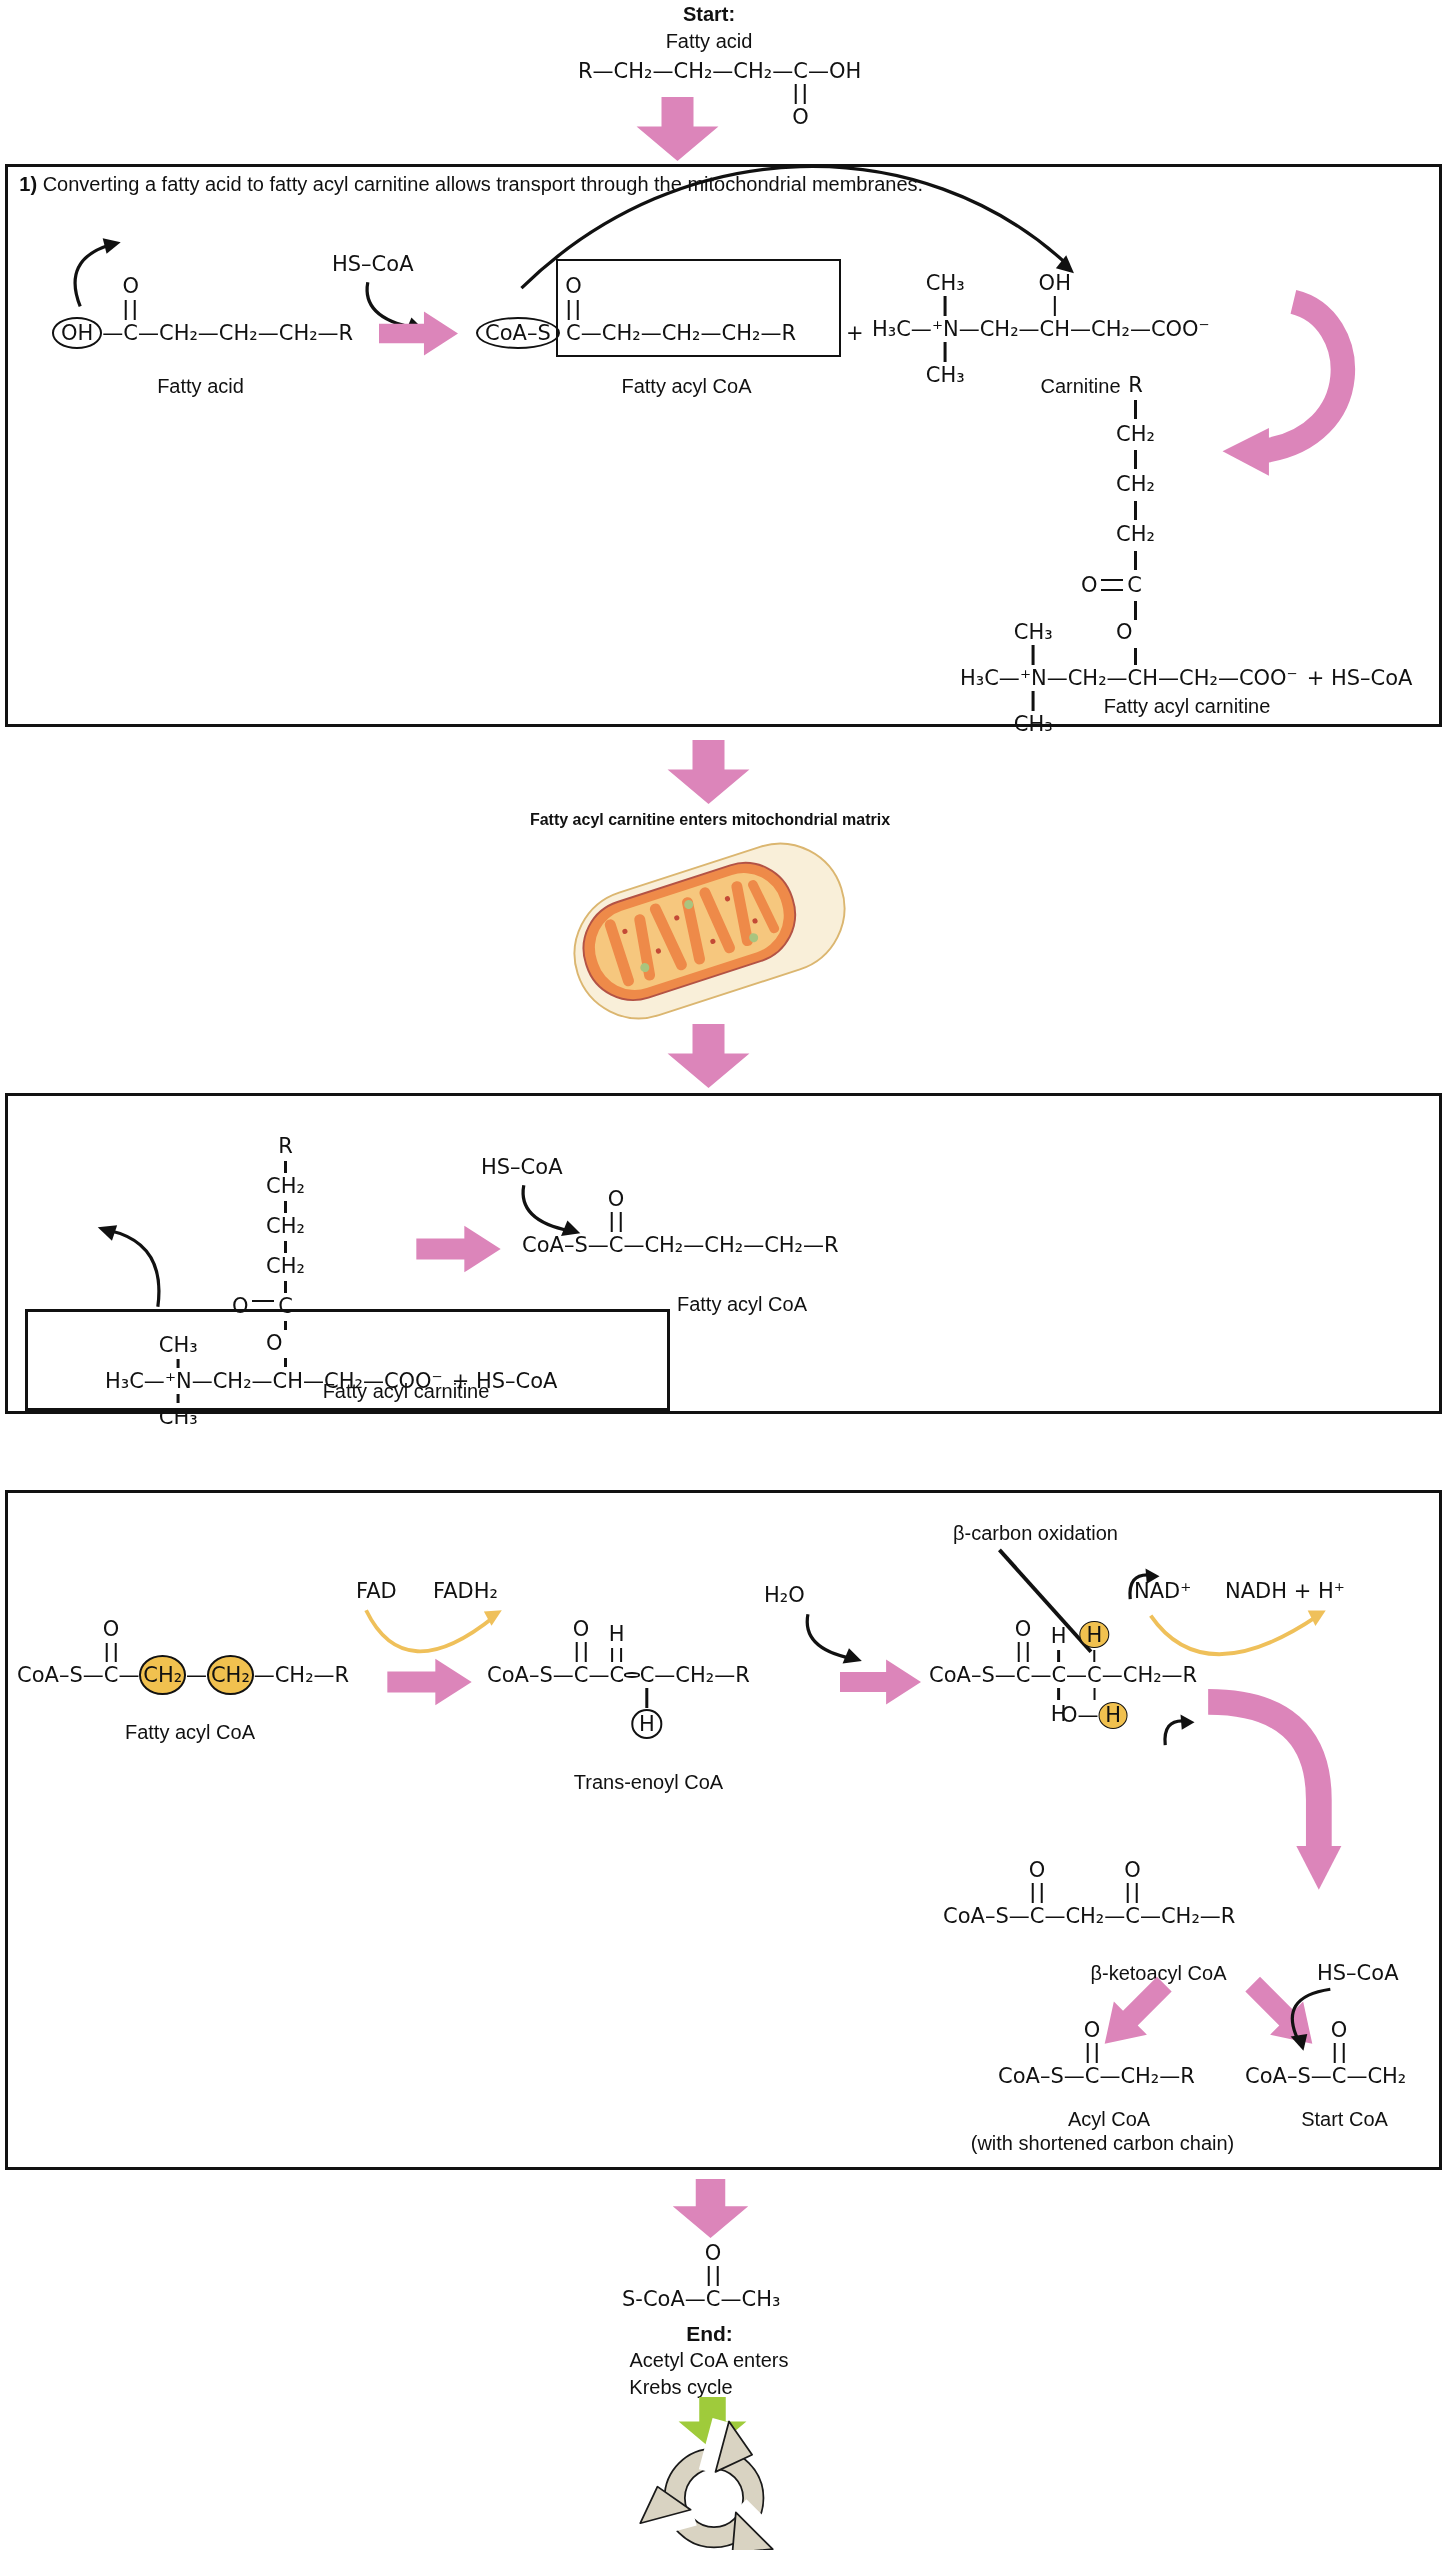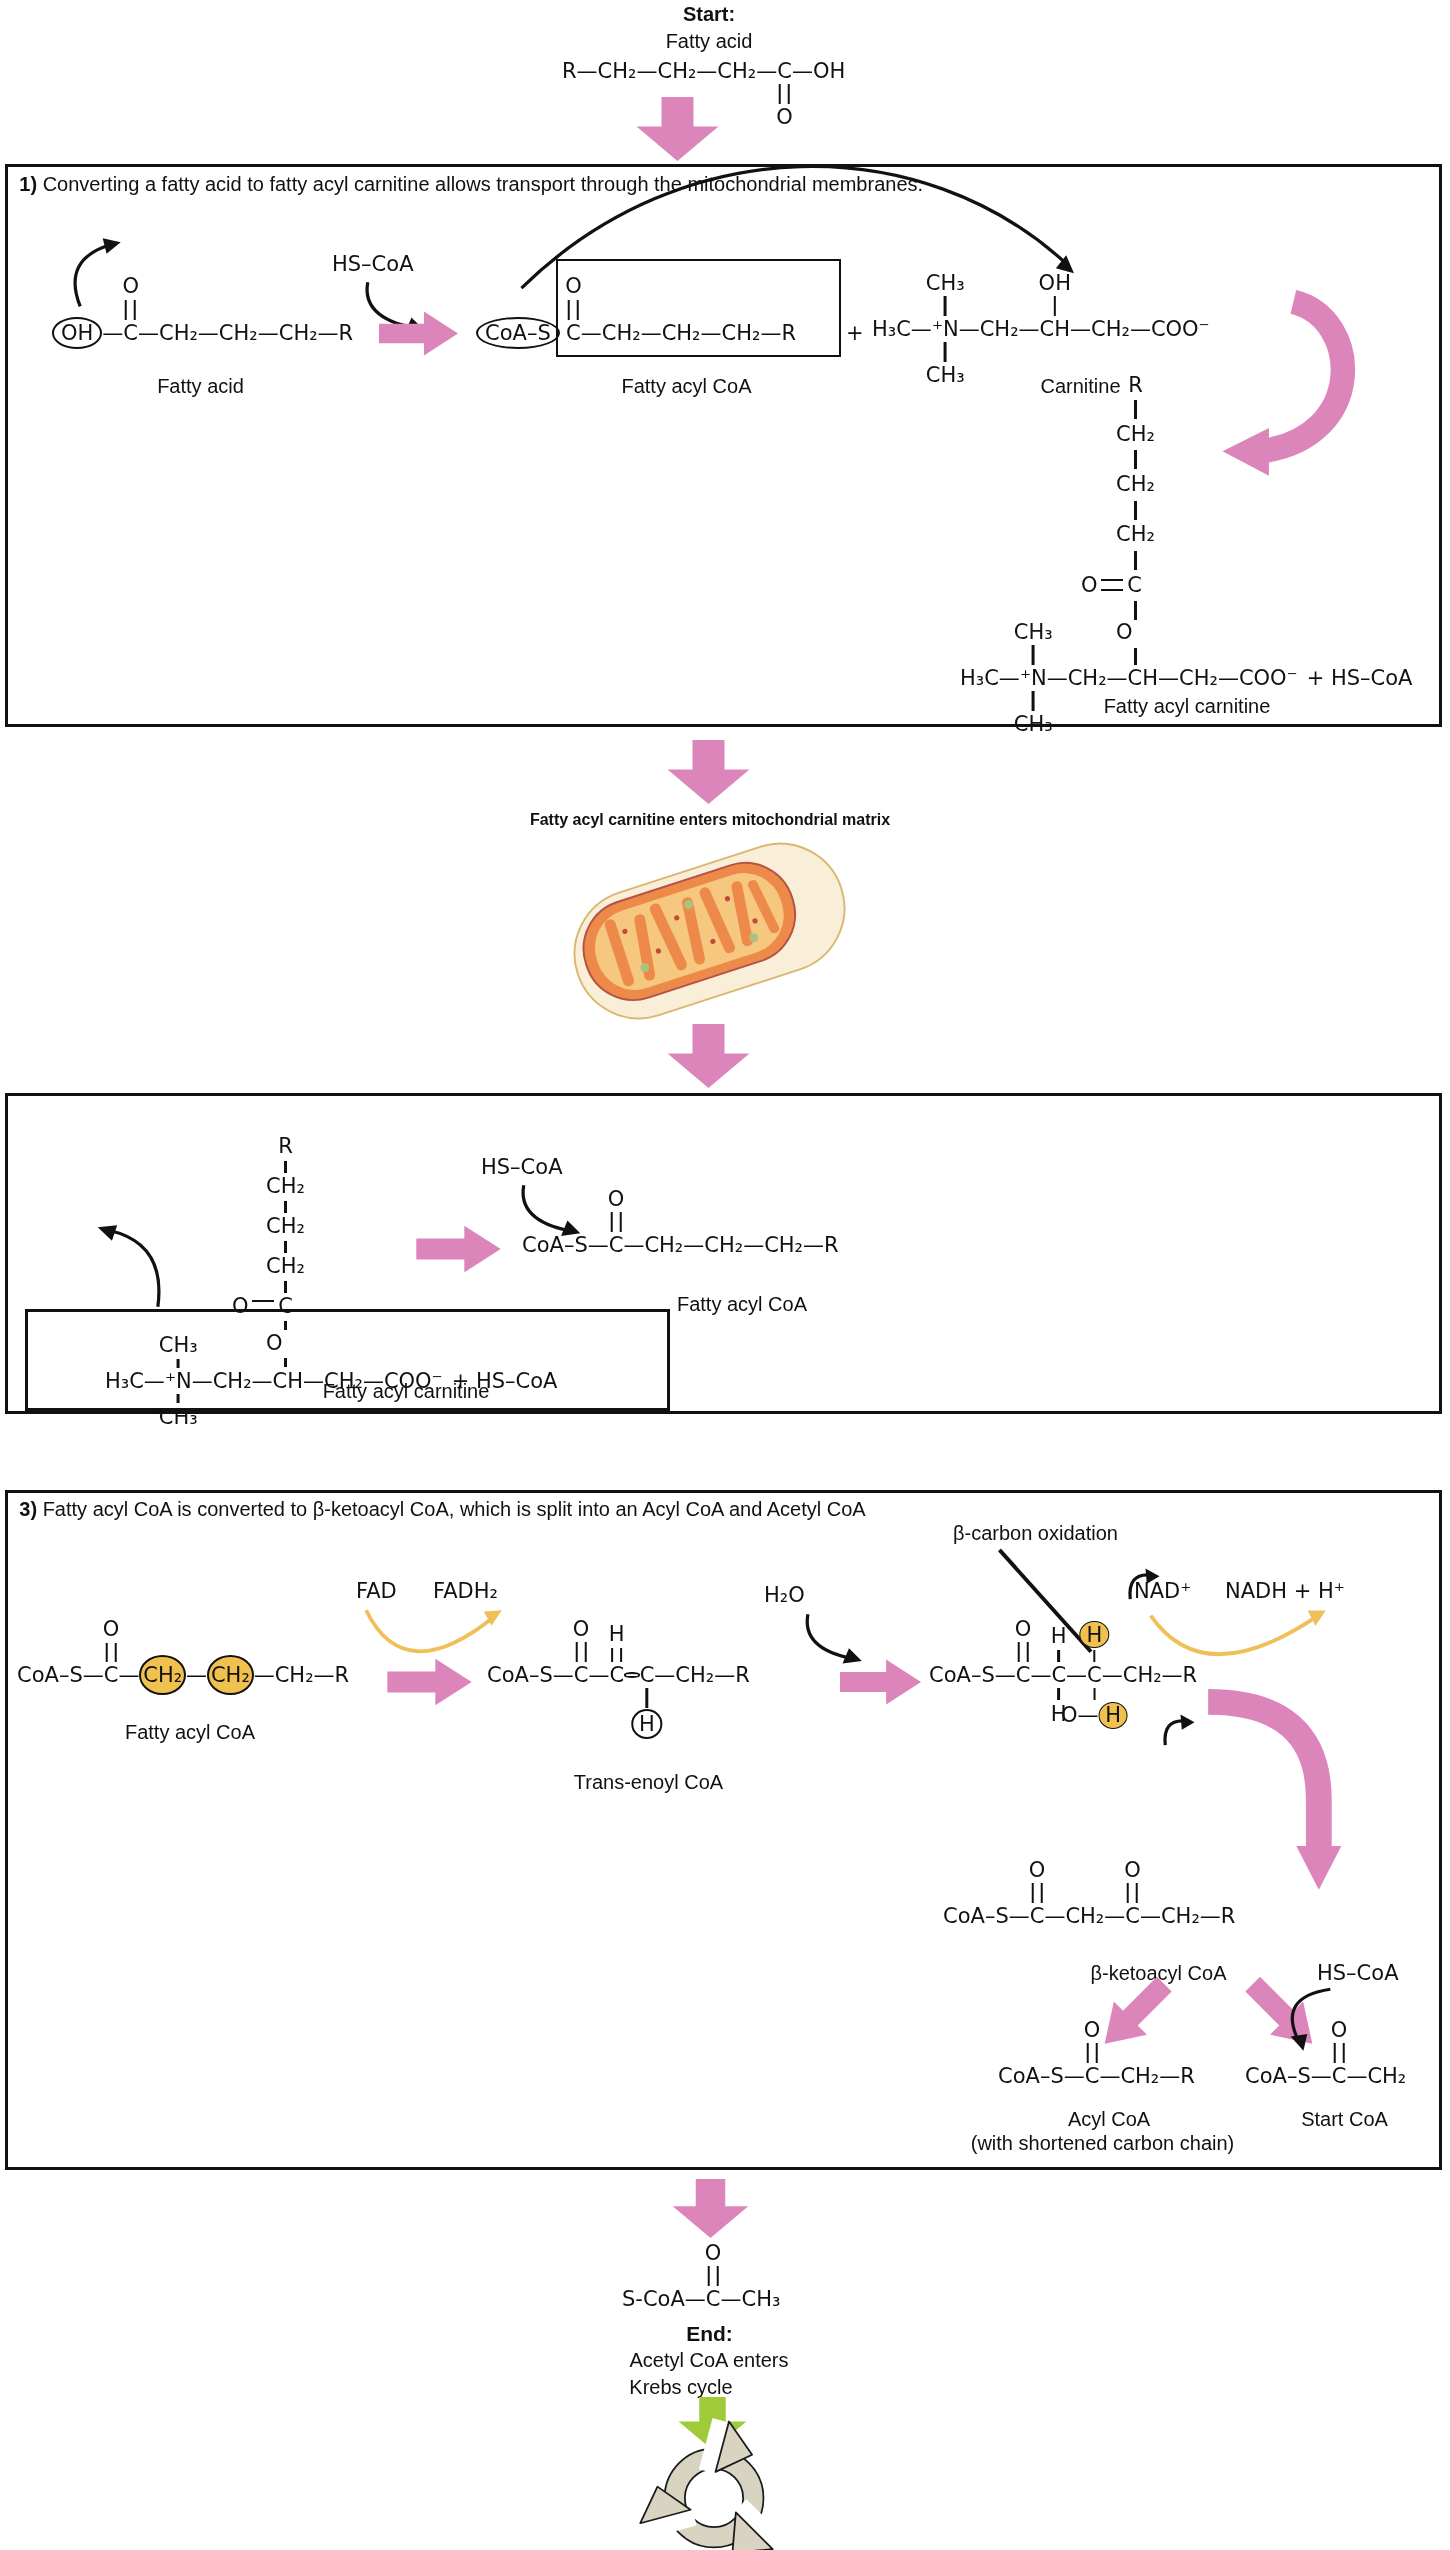--- a/index.html
+++ b/index.html
@@ -40,21 +40,21 @@
           <path d="M41 0 H91 V46 H130 L66 100 2 46 H41 Z"></path>
         </g>
     <g id="aright">
           <path d="M0 21 H74 V1 L130 37 74 73 V53 H0 Z"></path>
         </g>
   </defs>
 </svg>
 
 <div class="abs lbl bt" style="left:580px;top:2.6px;width:258px">Start:</div>
 <div class="abs lbl" style="left:580px;top:30px;width:258px">Fatty acid</div>
-<div class="abs f" style="left:562px;top:59px">
+<div class="abs f" style="left:578px;top:59px">
   <span class="atom">R—CH₂—CH₂—CH₂—</span>
       <span class="anch"><span>C</span><span class="below">
           <span class="dblv"></span>
           <span>O</span>
         </span></span>
       <span class="atom">—OH</span>
 </div>
 <svg class="abs" style="left:635px;top:97px" width="85" height="64" viewBox="0 0 132 100">
       <use href="#adown" fill="#DC85BA"></use>
     </svg>
@@ -249,21 +249,20 @@
   <span>CoA–S—</span>
       <span class="anch"><span>C</span><span class="above">
           <span>O</span>
           <span class="dblv"></span>
         </span></span>
       <span>—CH₂—CH₂—CH₂—R</span>
 </div>
 <div class="abs lbl" style="left:639px;top:1293px;width:206px">Fatty acyl CoA</div>
 
 <div class="box" style="left:5.2px;top:1490px;width:1437px;height:680px"></div>
-<div class="abs hdr" style="left:19.3px;top:1498px"><b>3)</b><span> Fatty acyl CoA is converted to β-ketoacyl CoA, which is split into an Acyl CoA and Acetyl CoA</span></div>
 
 <div class="abs lbl" style="left:953px;top:1522px">β-carbon oxidation</div>
 <svg class="abs" style="left:993px;top:1547px" width="116" height="123" viewBox="0 0 180 190">
   <line x1="10" y1="4" x2="152" y2="162" stroke="#111" stroke-width="6"></line>
 </svg>
 
 <div class="abs f" style="left:356px;top:1579px">FAD</div>
 <div class="abs f" style="left:433px;top:1579px">FADH₂</div>
 <svg class="abs" style="left:359px;top:1609px" width="155" height="64" viewBox="0 0 240 100">
   <path d="M10 2 Q 70 125 210 12" fill="none" stroke="#EFC05A" stroke-width="6"></path>

